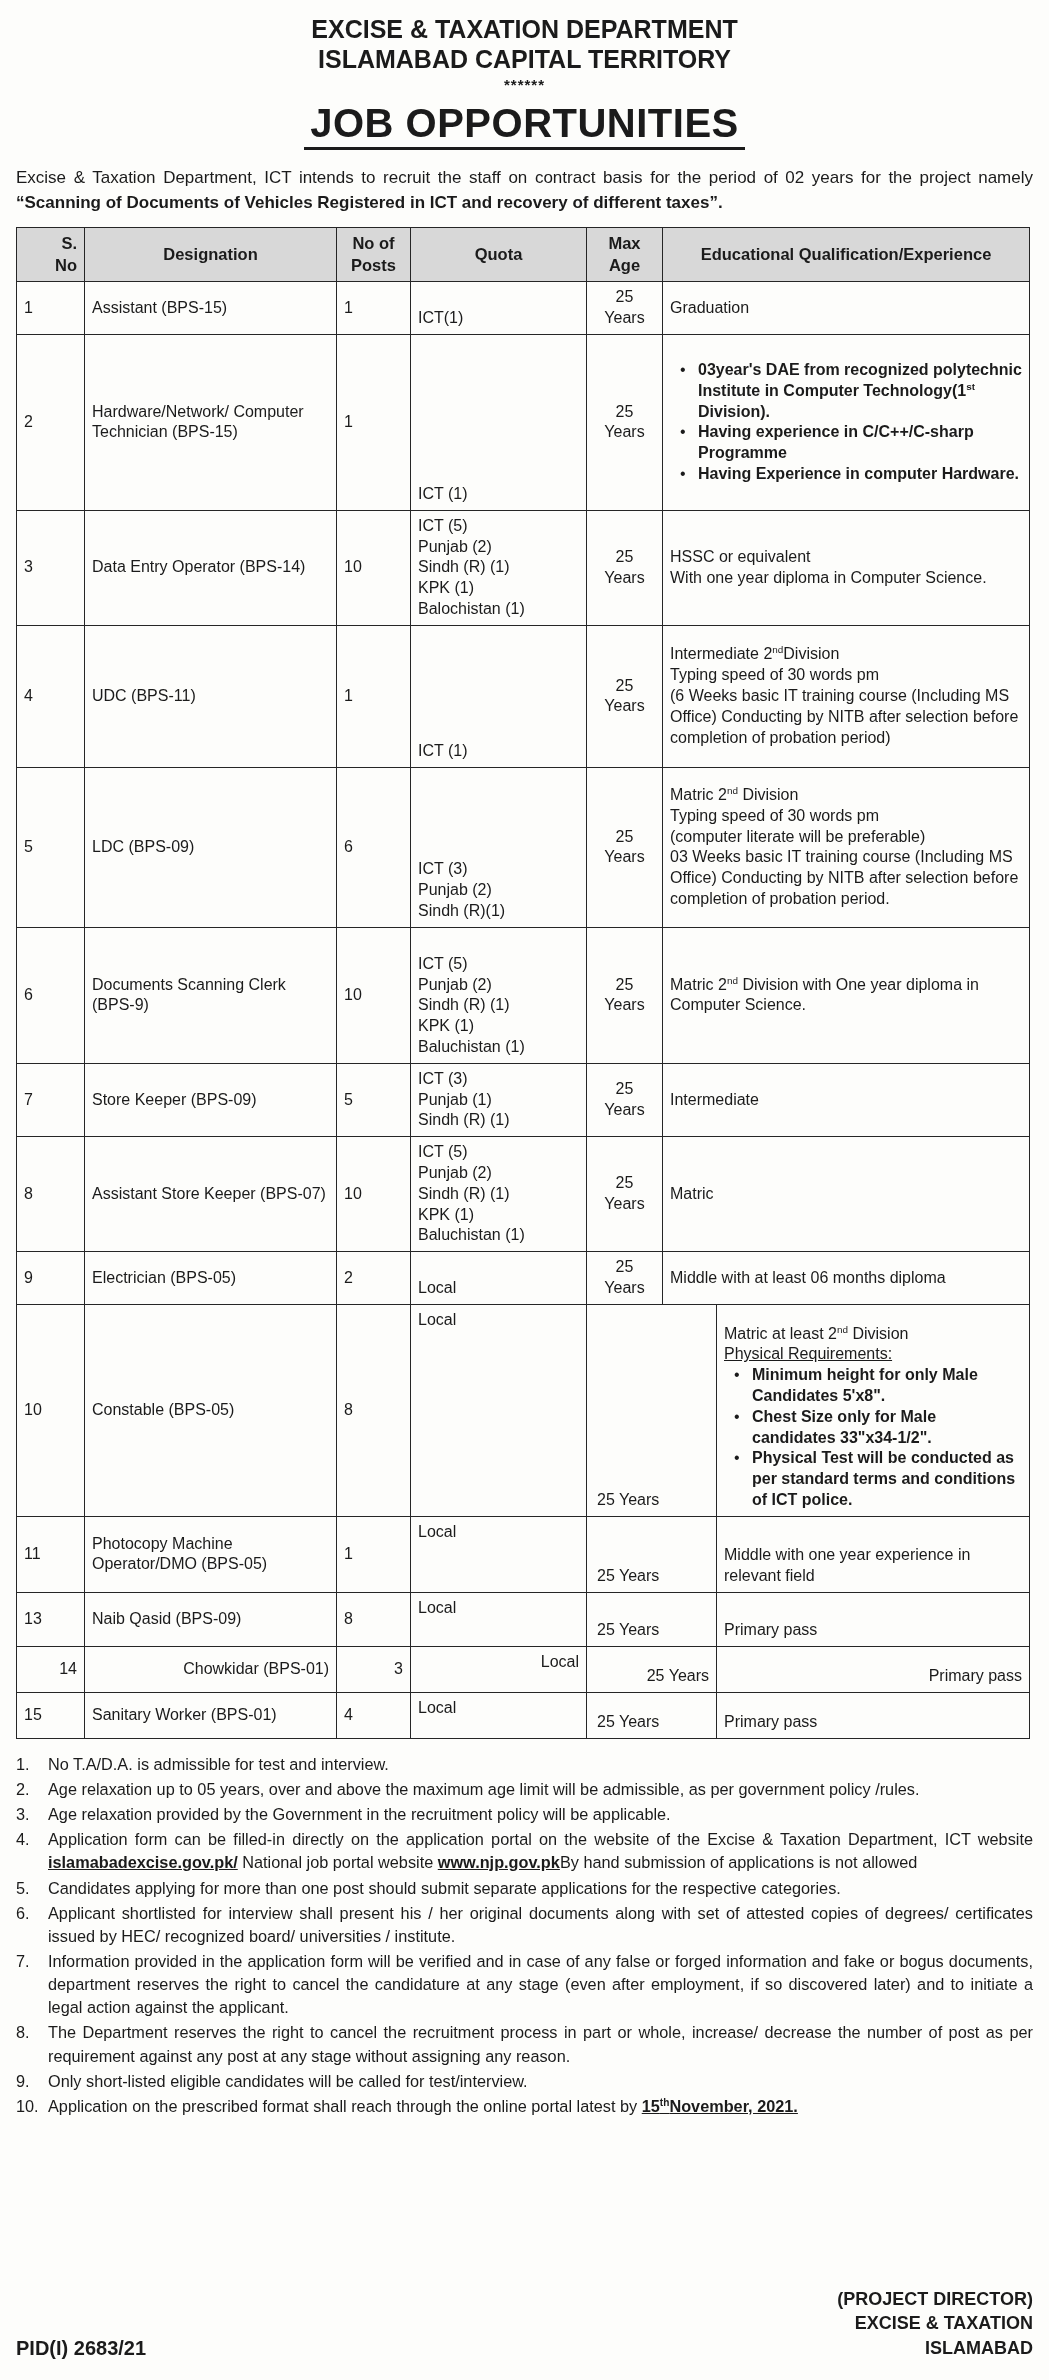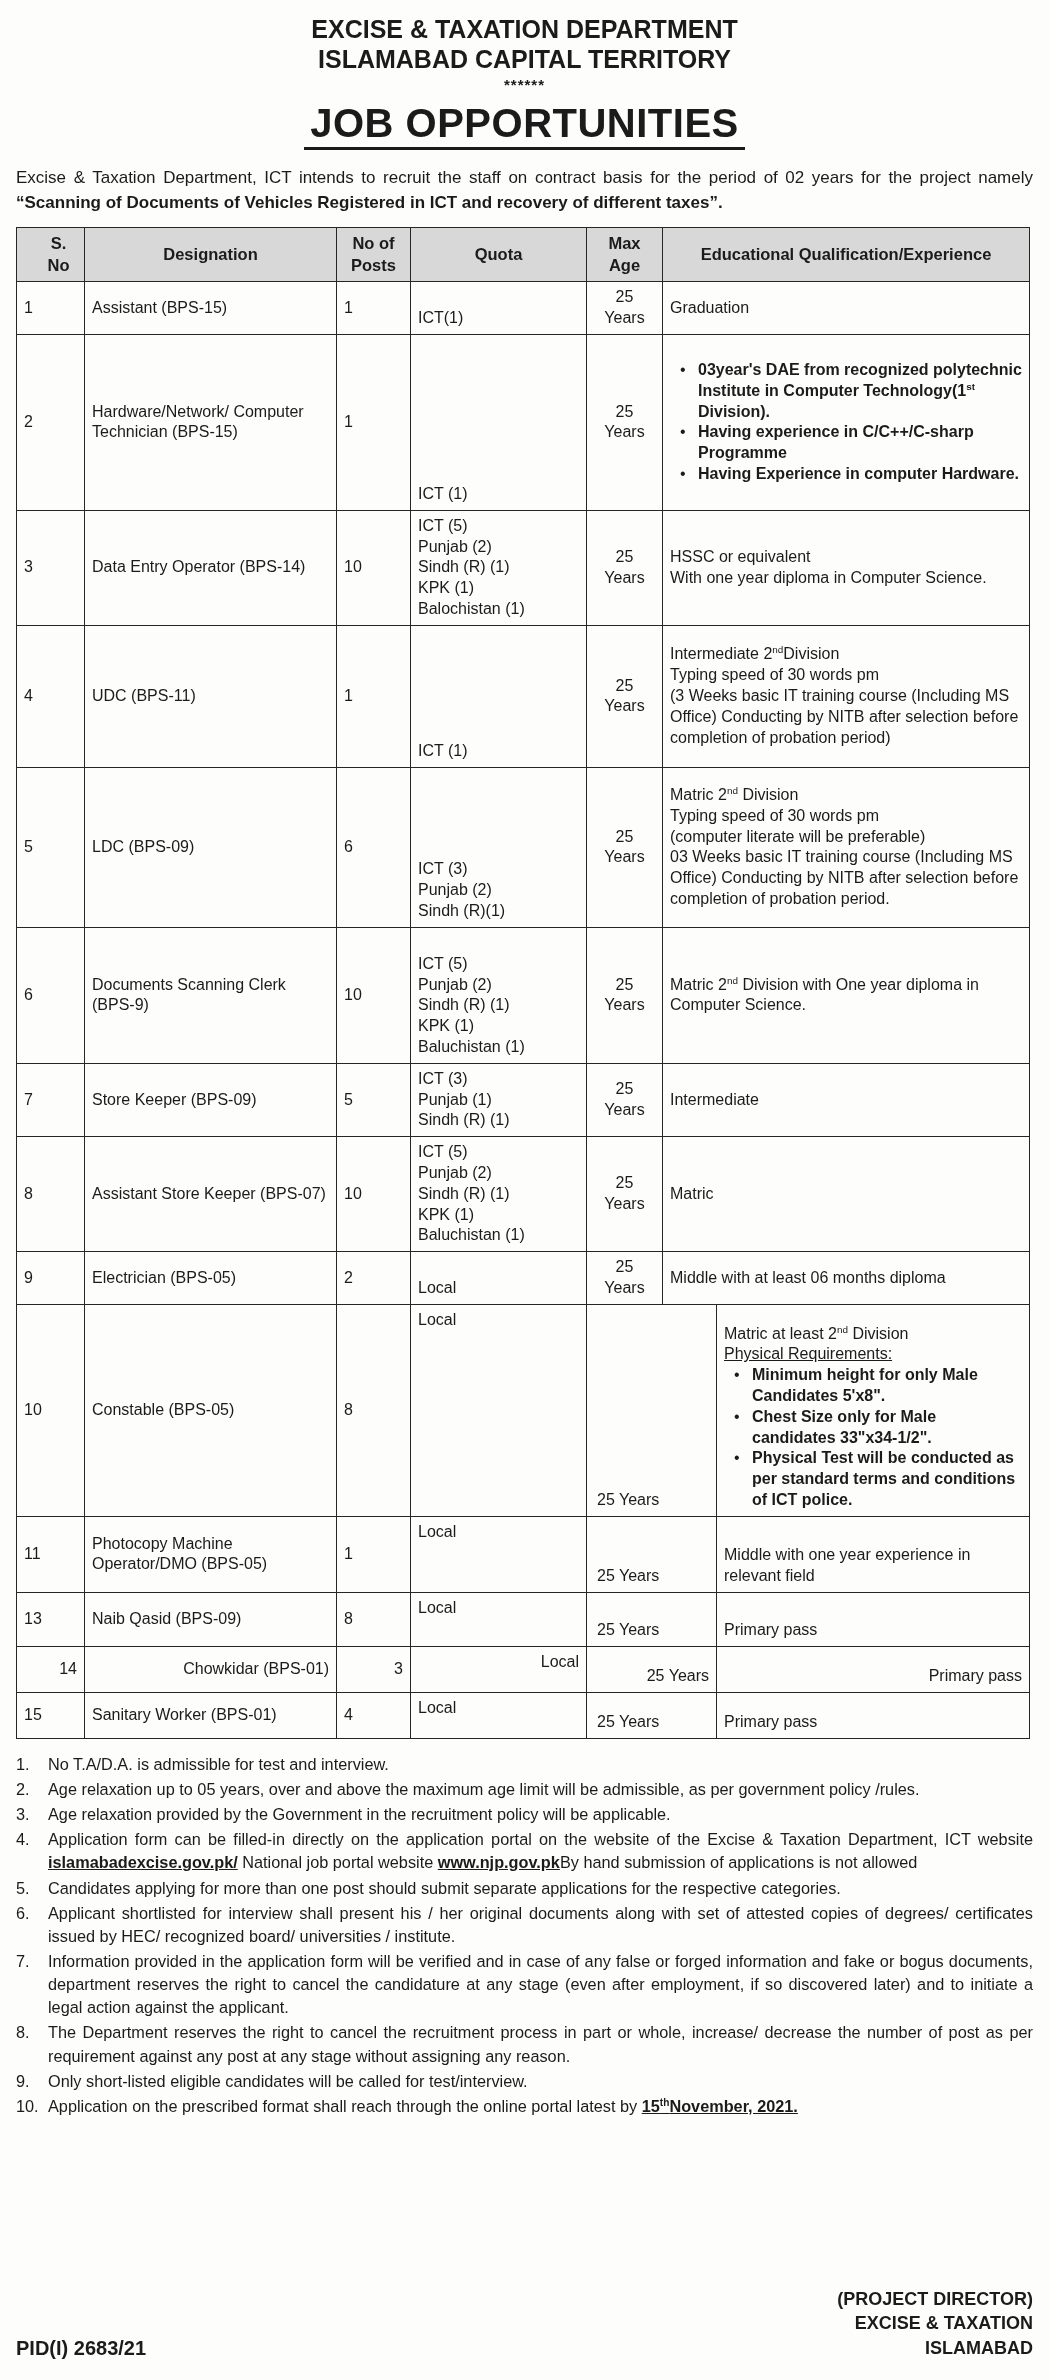--- a/index.html
+++ b/index.html
@@ -15,21 +15,21 @@
                border-bottom:3px solid #1b1b1b; padding:0 6px 1px; margin-top:8px; }
 
   
   .intro { margin-top:16px; font-size:17px; line-height:1.45; text-align:justify; }
 
   
   table.jobs { border-collapse:collapse; table-layout:fixed; width:1013px; margin-top:12px; align-self:flex-start; }
   table.jobs.t2 { margin-top:-1px; }
   .jobs th, .jobs td { border:1px solid #262626; padding:5px 7px; font-size:16px; line-height:1.3; vertical-align:middle; overflow-wrap:break-word; }
   .jobs th { background:#d8d8d8; font-size:16.5px; font-weight:bold; height:54px; text-align:center; }
-  .jobs th.h-sno { text-align:center; padding-left:23px; }
+  .jobs th.h-sno { text-align:right; padding-left:23px; }
   .c-sno { vertical-align:bottom; padding-left:9px; }
   .c-desig { padding-left:10px; }
   .c-posts { vertical-align:bottom; padding-left:10px; }
   .c-quota { padding-left:11px; }
   #t1 .c-quota { vertical-align:bottom; }
   #t2 .c-quota { vertical-align:top; }
   #t1 .c-age { text-align:center; }
   #t2 .c-age { text-align:left; padding-left:10px; vertical-align:bottom; white-space:nowrap; }
   #t2 .c-qual { vertical-align:bottom; }
   .bullet { display:flex; padding-left:10px; }
@@ -156,21 +156,21 @@
           <td class="c-sno">4</td>
           <td class="c-desig">UDC (BPS-11)</td>
           <td class="c-posts">1</td>
           <td class="c-quota">
             <div>ICT (1)</div>
           </td>
           <td class="c-age">25 Years</td>
           <td class="c-qual">
             <div>Intermediate 2<sup>nd</sup>Division</div>
             <div>Typing speed of 30 words pm</div>
-            <div>(3 Weeks basic IT training course (Including MS Office) Conducting by NITB after selection before completion of probation period)</div>
+            <div>(6 Weeks basic IT training course (Including MS Office) Conducting by NITB after selection before completion of probation period)</div>
           </td>
         </tr>
         <tr>
           <td class="c-sno">5</td>
           <td class="c-desig">LDC (BPS-09)</td>
           <td class="c-posts">6</td>
           <td class="c-quota">
             <div>ICT (3)</div>
             <div>Punjab (2)</div>
             <div>Sindh (R)(1)</div>

